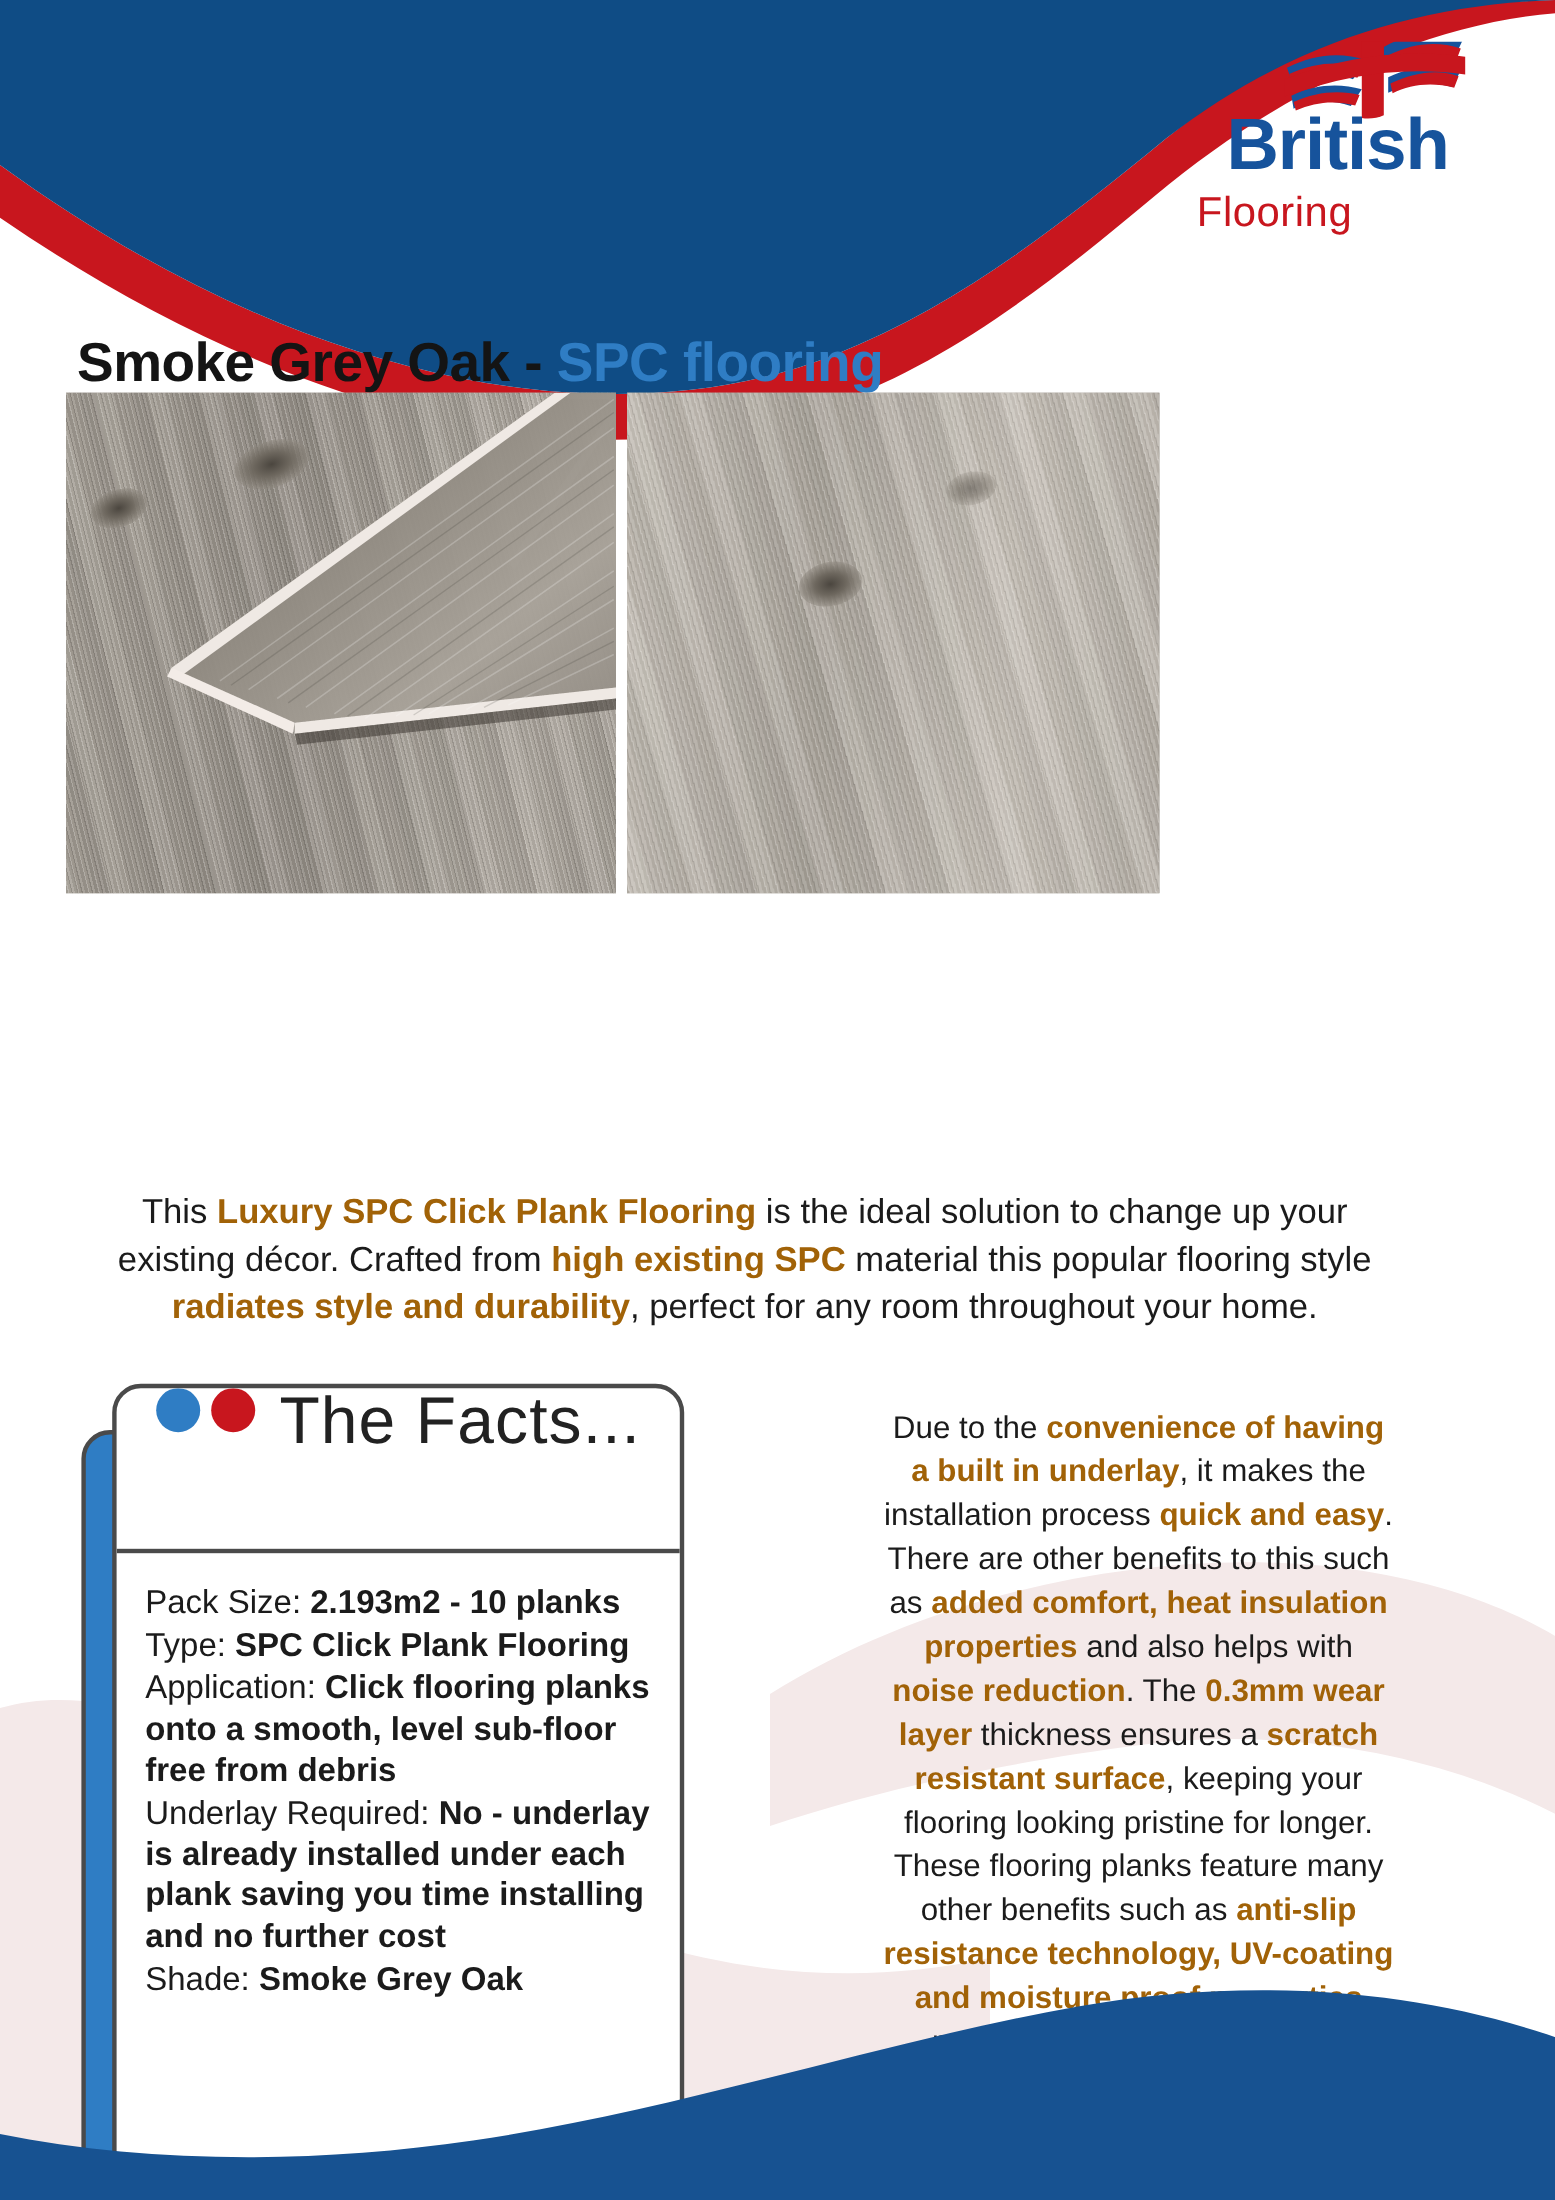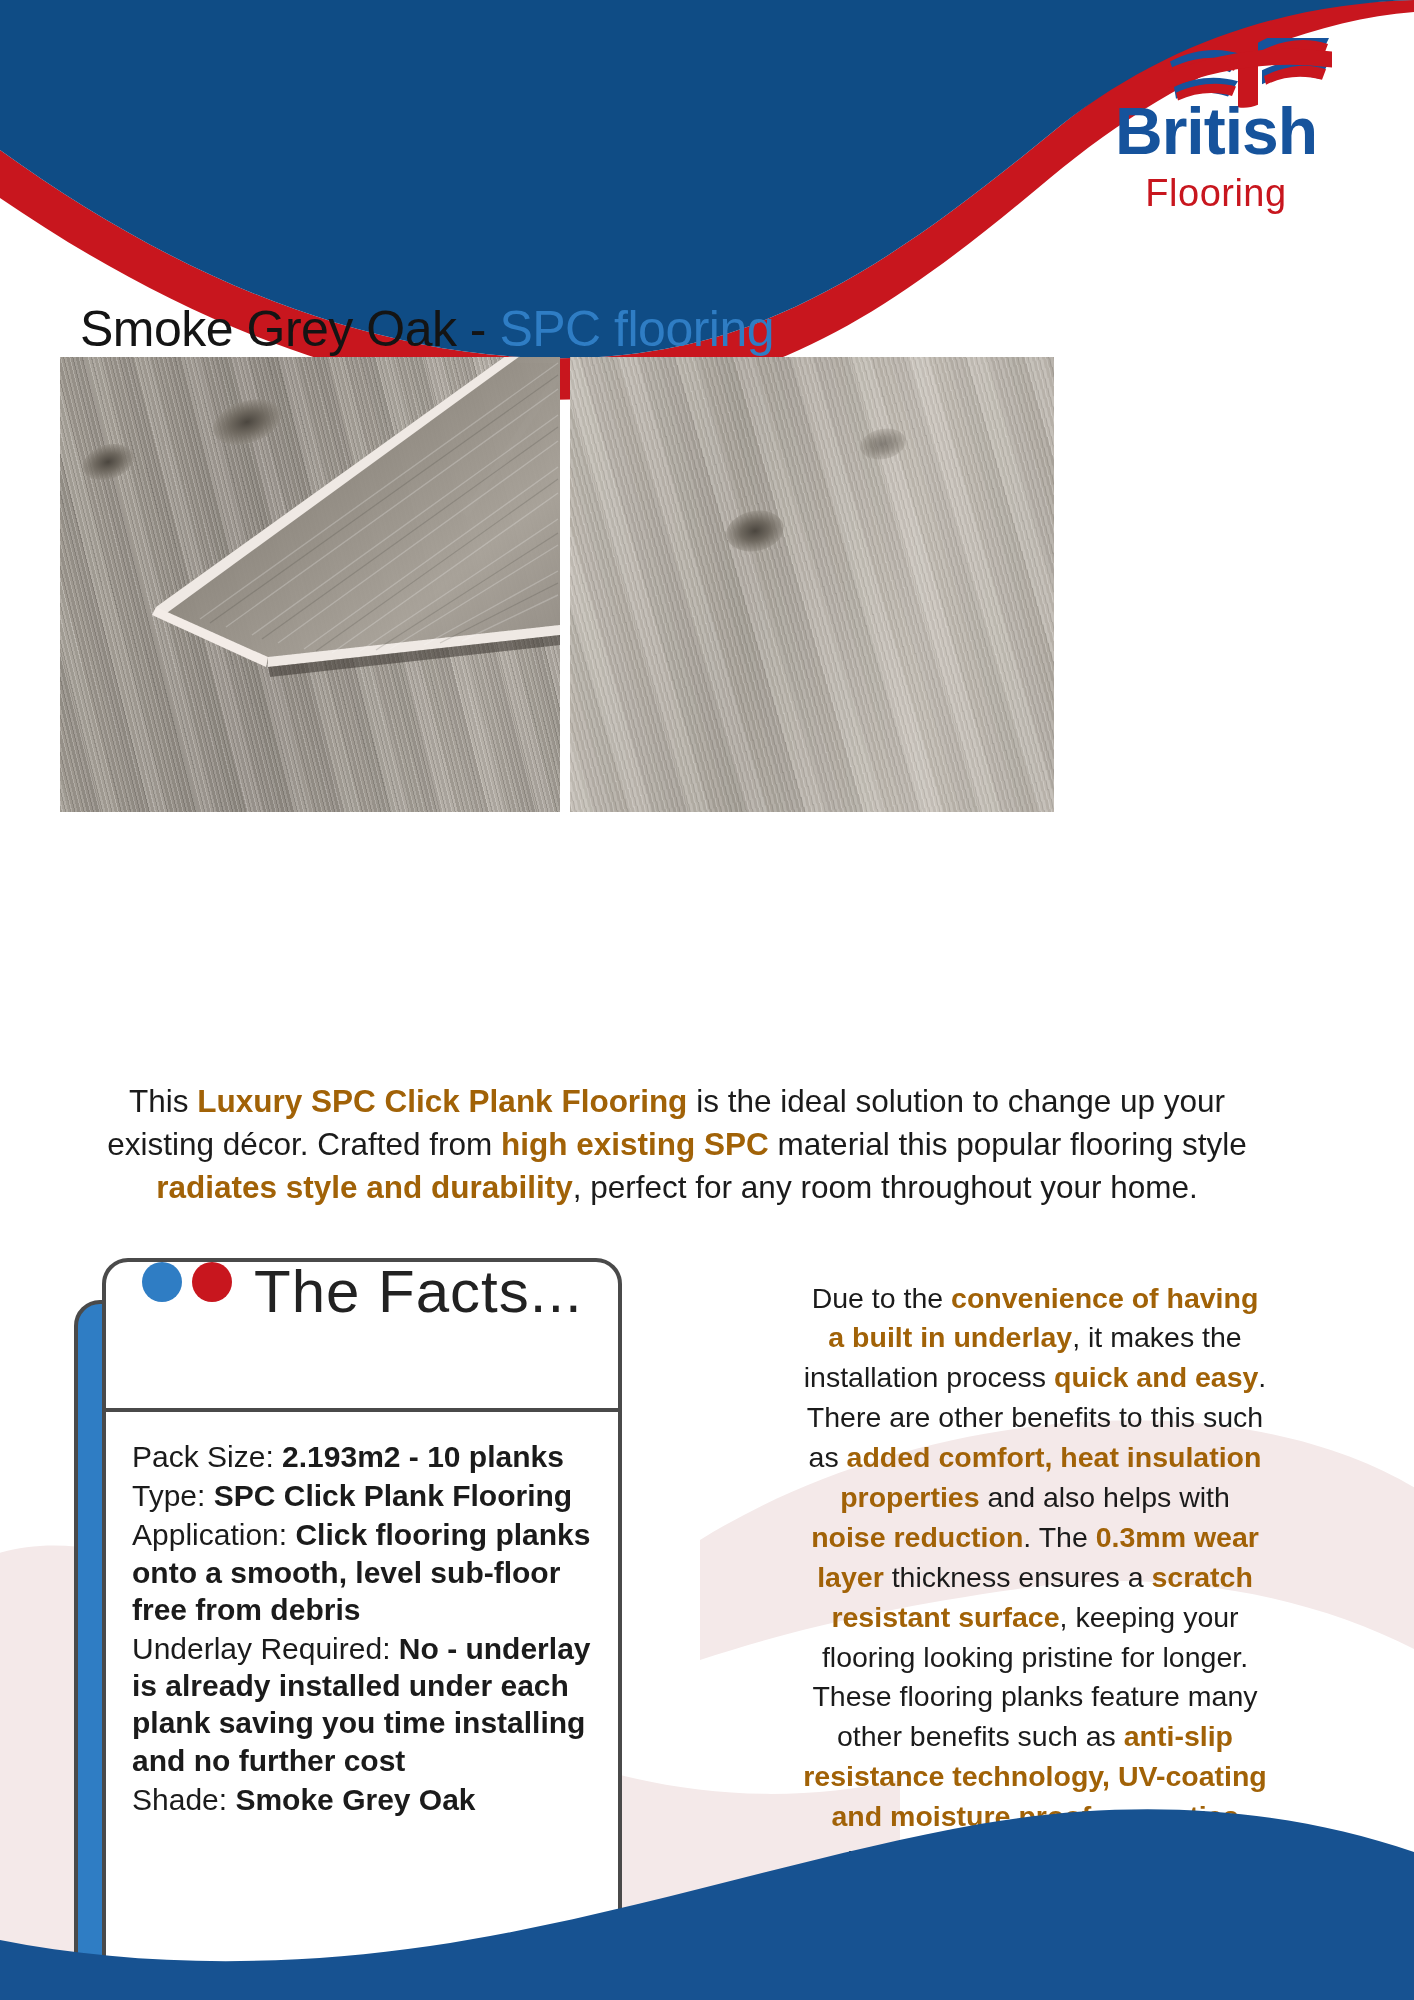--- a/index.html
+++ b/index.html
@@ -57,32 +57,32 @@
     text-align: center;
   }
   .logo-flooring {
     position: absolute;
     left: 0;
     top: 136px;
     width: 256px;
     font-size: 38px;
     color: #c8161e;
     line-height: 1;
-    text-align: center;
+    text-align: left;
     letter-spacing: 0.5px;
   }
 
   
   .page-title {
     position: absolute;
-    left: 80px;
+    left: 70px;
     top: 268px;
     z-index: 3;
     font-size: 50px;
-    font-weight: normal;
+    font-weight: bold;
     letter-spacing: -0.5px;
     line-height: 1.1;
     white-space: nowrap;
   }
   .title-main { color: #141414; }
   .title-accent { color: #2f7dc4; }
 
   
   .photos {
     position: absolute;

